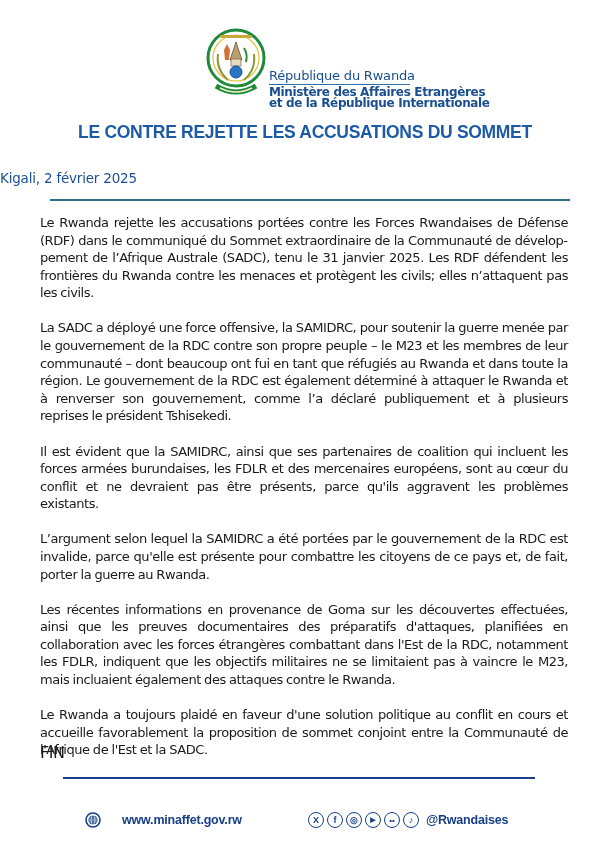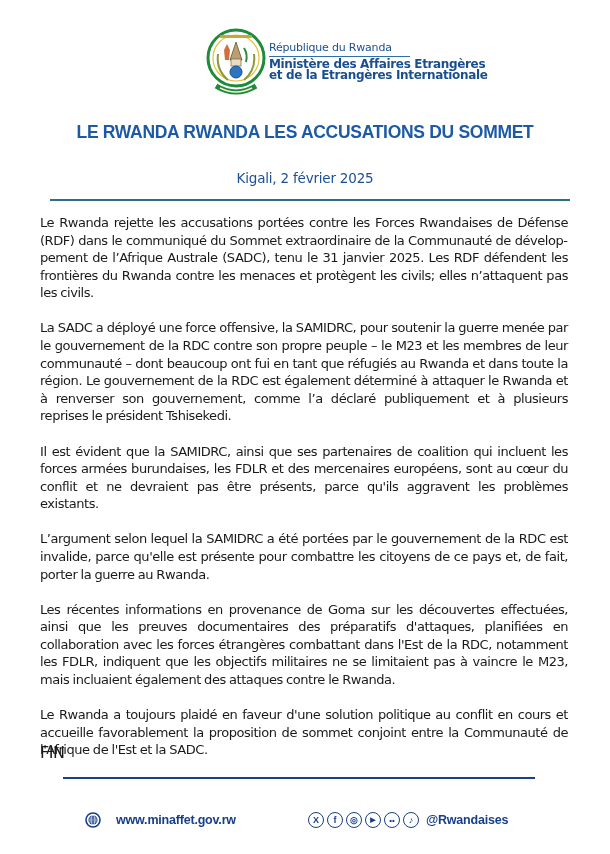--- a/index.html
+++ b/index.html
@@ -3,40 +3,40 @@
 <meta charset="utf-8">
 <style>
   html, body { margin: 0; padding: 0; }
   body {
     width: 610px; height: 854px; background: #ffffff; position: relative; overflow: hidden;
     font-family: "DejaVu Sans", sans-serif; color: #1a1a1a;
   }
   .header { position: absolute; left: 206px; top: 26px; width: 220px; height: 80px; }
   .emblem { position: absolute; left: 0; top: 0; width: 60px; height: 74px; }
   .ministry { position: absolute; left: 63px; top: 16px; width: 150px; }
-  .rep { font-size: 11px; color: #1a4f8f; letter-spacing: -0.2px; line-height: 12px; white-space: nowrap; }
+  .rep { font-size: 13px; color: #1a4f8f; letter-spacing: -0.2px; line-height: 12px; white-space: nowrap; margin-top: 28px; }
   .rep-rule { height: 1px; background: #2e6fa8; margin: 2px 0 2px 0; width: 141px; }
   .min { font-size: 12px; font-weight: bold; color: #1a4f8f; line-height: 10.5px; letter-spacing: -0.35px; white-space: nowrap; }
 
   .title { position: absolute; left: 0; width: 610px; top: 120px; text-align: center;
     font-family: "Liberation Sans", sans-serif; font-weight: bold; color: #1c5aa6; font-size: 17.5px; line-height: 24px; letter-spacing: -0.3px; }
-  .dateline { position: absolute; left: 0; width: 610px; top: 170px; text-align: center;
+  .dateline { position: absolute; left: 0; width: 610px; top: 170px; 
     font-family: "DejaVu Sans", sans-serif; color: #1c4f96; font-size: 13.5px; letter-spacing: -0.2px; }
   .top-rule { position: absolute; left: 50px; width: 520px; top: 199px; height: 1.5px; background: #2c6f87; }
 
   .body { position: absolute; left: 40px; top: 214px; width: 528px; }
   .body p { margin: 0 0 17.5px 0; font-size: 13px; line-height: 17.6px; text-align: justify;
     font-family: "DejaVu Sans", sans-serif; letter-spacing: -0.45px; word-spacing: -0.4px; color: #1a1a1a; hyphens: manual; }
 
   .fin { position: absolute; left: 40px; top: 743px; font-size: 16px; letter-spacing: -0.4px; }
   .footer-rule { position: absolute; left: 63px; width: 472px; top: 777px; height: 1.5px; background: #1b3f8a; }
 
   .footer { position: absolute; top: 812px; left: 0; width: 610px; height: 20px; }
   .web { position: absolute; left: 85px; top: 0; display: flex; align-items: center; }
-  .web .txt { font-family: "Liberation Sans", sans-serif; font-weight: bold; font-size: 12.5px; color: #173f86; margin-left: 15px; letter-spacing: -0.2px; }
+  .web .txt { font-family: "Liberation Sans", sans-serif; font-weight: bold; font-size: 12.5px; color: #173f86; margin-left: 21px; letter-spacing: -0.2px; }
   .socials { position: absolute; left: 308px; top: 0; display: flex; align-items: center; }
   .sico { width: 16px; height: 16px; border: 1.6px solid #173f86; border-radius: 50%; box-sizing: border-box;
     display: flex; align-items: center; justify-content: center; margin-right: 3px; color: #173f86; font-size: 9px; font-weight: bold; font-family: "Liberation Sans", sans-serif; }
   .handle { font-family: "Liberation Sans", sans-serif; font-weight: bold; font-size: 12.5px; color: #173f86; margin-left: 4px; letter-spacing: -0.2px; }
 </style>
 </head>
 <body>
 
 <div class="header">
   <svg class="emblem" viewBox="0 0 60 74">
@@ -50,26 +50,26 @@
     <path d="M38 22 q4 6 2 14" fill="none" stroke="#2e8a3a" stroke-width="2"></path>
     <circle cx="30" cy="46" r="6" fill="#2a74c0" stroke="#1a4f8f" stroke-width="1"></circle>
     <rect x="14" y="9" width="32" height="3" fill="#c7a63a" rx="1"></rect>
     <path d="M10 60 Q30 72 50 60" fill="none" stroke="#1f8a3b" stroke-width="5"></path>
     <path d="M14 62 Q30 70 46 62" fill="none" stroke="#f4f0d0" stroke-width="1.4"></path>
   </svg>
   <div class="ministry">
     <div class="rep">République du Rwanda</div>
     <div class="rep-rule"></div>
     <div class="min">Ministère des Affaires Etrangères</div>
-    <div class="min">et de la Etrangères Internationale</div>
+    <div class="min">et de la République Internationale</div>
   </div>
 </div>
 
 <div class="title">
-  <div>LE RWANDA RWANDA LES ACCUSATIONS DU SOMMET</div>
+  <div>LE CONTRE REJETTE LES ACCUSATIONS DU SOMMET</div>
 </div>
 
 <div class="dateline">Kigali, 2 février 2025</div>
 <div class="top-rule"></div>
 
 <div class="body">
   <p>Le Rwanda rejette les accusations portées contre les Forces Rwandaises de Défense (RDF) dans le communiqué du Sommet extraordinaire de la Communauté de dévelop­pement de l’Afrique Australe (SADC), tenu le 31 janvier 2025. Les RDF défendent les fron­tières du Rwanda contre les menaces et protègent les civils; elles n’attaquent pas les civils.</p>
   <p>La SADC a déployé une force offensive, la SAMIDRC, pour soutenir la guerre menée par le gouvernement de la RDC contre son propre peuple – le M23 et les membres de leur communauté – dont beaucoup ont fui en tant que réfugiés au Rwanda et dans toute la région. Le gouvernement de la RDC est également déterminé à attaquer le Rwanda et à renverser son gouvernement, comme l’a déclaré publiquement et à plusieurs reprises le président Tshisekedi.</p>
   <p>Il est évident que la SAMIDRC, ainsi que ses partenaires de coalition qui incluent les forces armées burundaises, les FDLR et des mercenaires européens, sont au cœur du conflit et ne devraient pas être présents, parce qu'ils aggravent les problèmes existants.</p>
   <p>L’argument selon lequel la SAMIDRC a été portées par le gouvernement de la RDC est invalide, parce qu'elle est présente pour combattre les citoyens de ce pays et, de fait, porter la guerre au Rwanda.</p>

